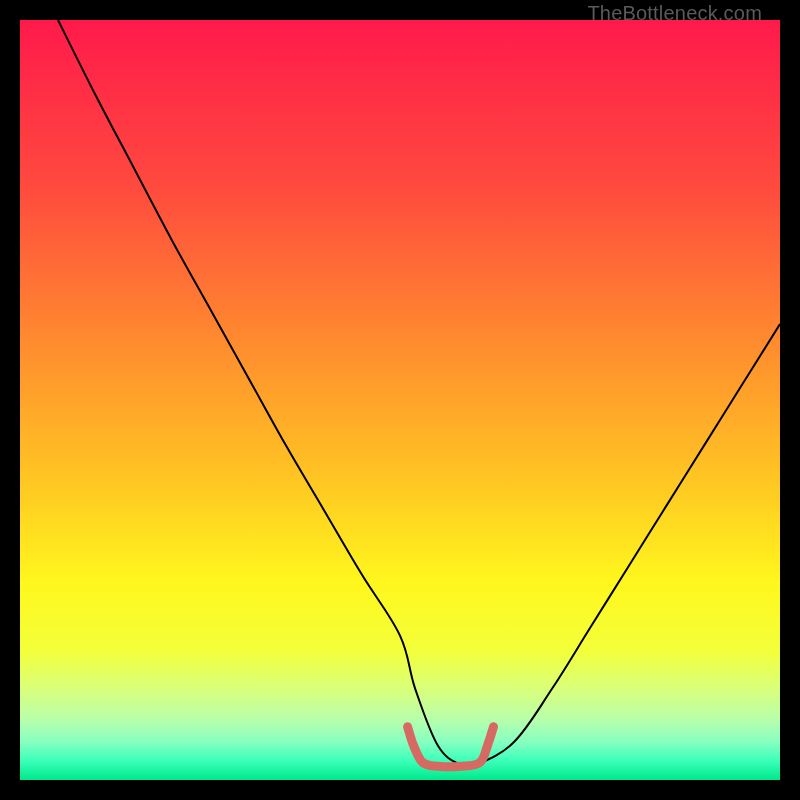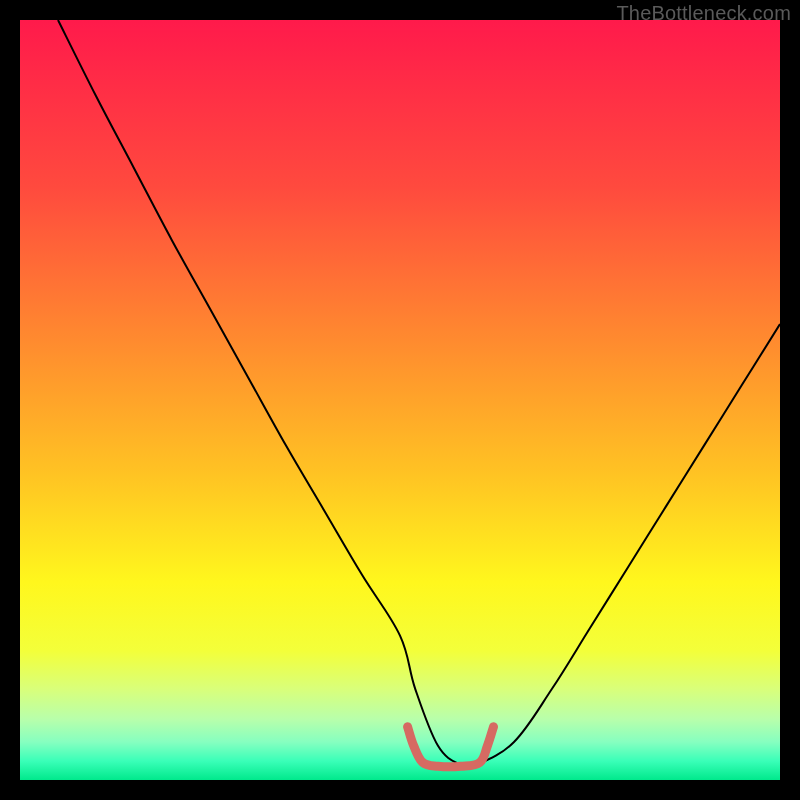--- a/index.html
+++ b/index.html
@@ -20,21 +20,21 @@
     position: absolute;
     left: 20px;
     top: 20px;
     width: 760px;
     height: 760px;
     overflow: hidden;
   }
   .watermark {
     position: absolute;
     top: 2px;
-    right: 9px;
+    right: 38px;
     color: #5a5a5a;
     font-size: 20px;
     font-weight: 500;
     letter-spacing: 0.2px;
     user-select: none;
   }
   svg { display: block; }
 </style>
 </head>
 <body>

